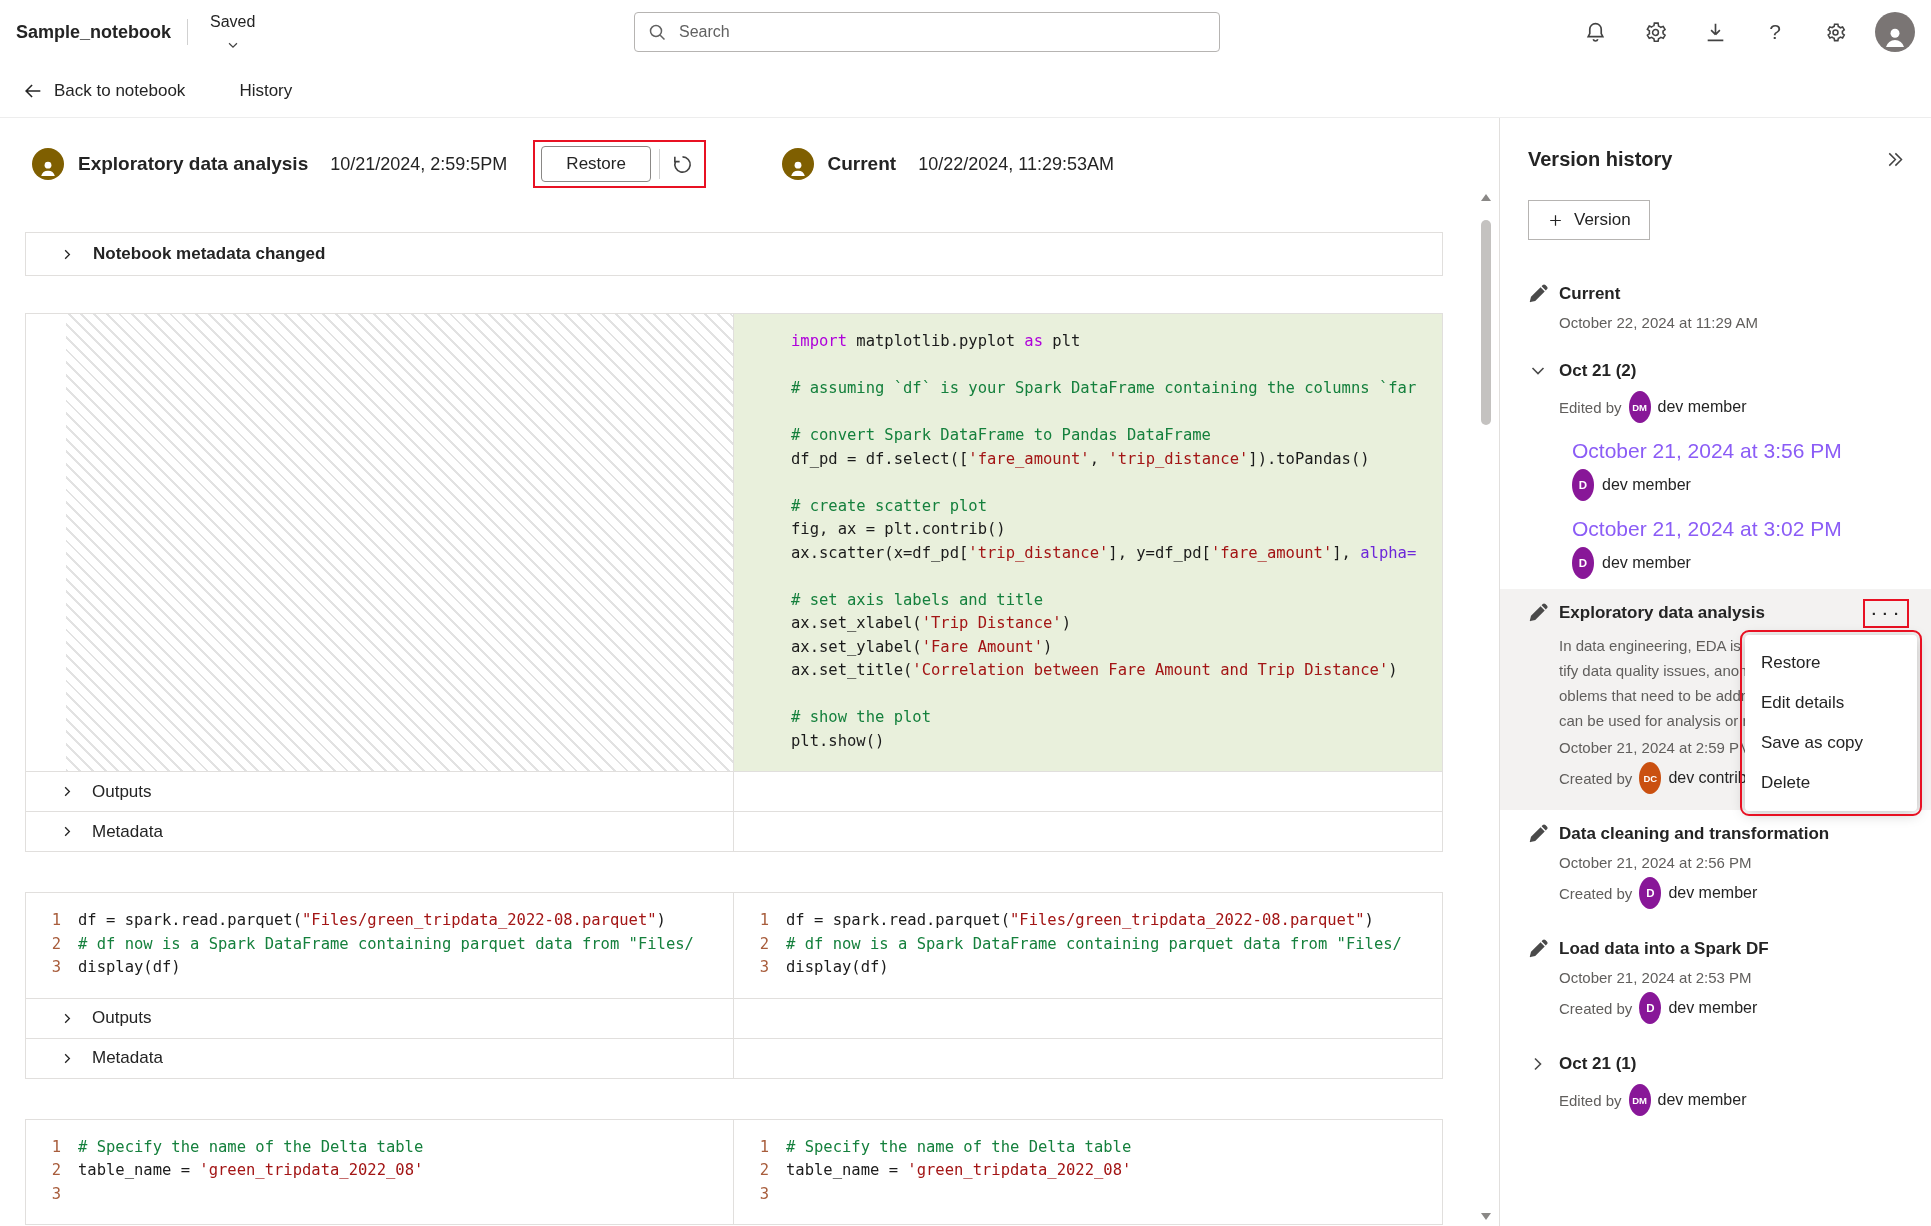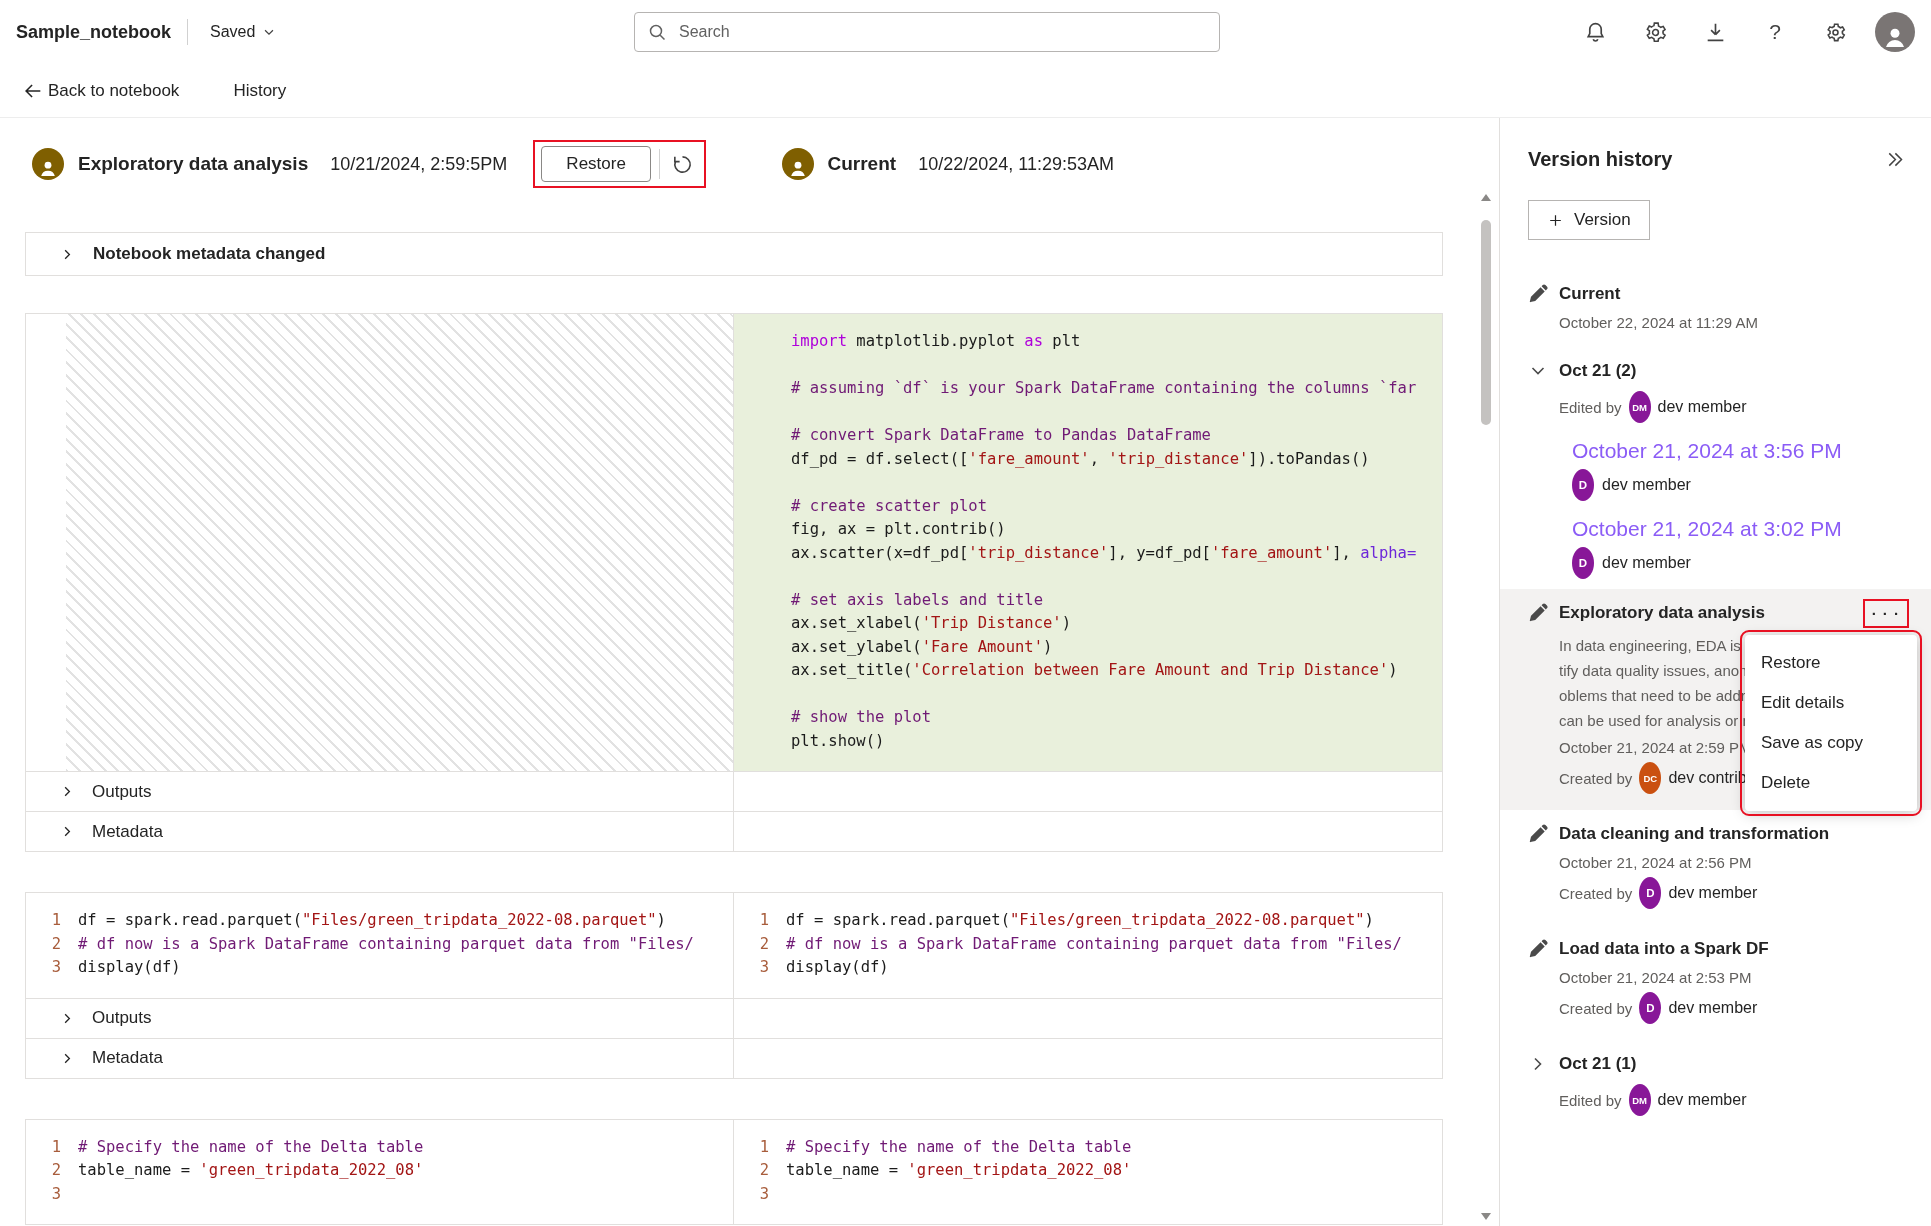--- a/index.html
+++ b/index.html
@@ -5,36 +5,36 @@
   *{box-sizing:border-box;}
   html,body{margin:0;padding:0;}
   body{width:1931px;height:1226px;overflow:hidden;background:#fff;
        font-family:"Liberation Sans",sans-serif;color:#242424;}
   button{font-family:inherit;cursor:pointer;}
 
   
   .topbar{height:64px;display:flex;align-items:center;padding:0 16px;position:relative;background:#fff;}
   .nb-title{font-size:18px;font-weight:600;white-space:nowrap;}
   .tb-sep{width:1px;height:26px;background:#d1d1d1;margin:0 16px;}
-  .saved-btn{display:flex;align-items:center;gap:7px;background:none;border:none;font-size:16px;color:#242424;padding:4px 6px;}
+  .saved-btn{display:flex;align-items:center;gap:7px;background:none;border:none;font-size:16px;color:#242424;padding:4px 6px;flex-direction:column;}
   .tb-search{position:absolute;left:634px;top:12px;width:586px;height:40px;border:1px solid #b6b4b2;border-radius:4px;display:flex;align-items:center;padding:0 12px;background:#fff;}
   .tb-search svg{width:20px;height:20px;flex:none;}
   .tb-search input{border:none;outline:none;flex:1;font-size:16px;margin-left:10px;font-family:inherit;color:#242424;background:transparent;}
   .tb-search input::placeholder{color:#616161;}
   .tb-right{margin-left:auto;display:flex;align-items:center;gap:20px;}
   .tb-icon-btn{width:40px;height:40px;display:flex;align-items:center;justify-content:center;background:none;border:none;border-radius:4px;padding:0;}
   .tb-icon-btn svg{width:25px;height:25px;}
   .help-glyph{font-size:21px;color:#424242;}
   .avatar{width:40px;height:40px;border-radius:50%;display:flex;align-items:flex-end;justify-content:center;overflow:hidden;flex:none;}
   .avatar svg{width:30px;height:30px;}
   .avatar.topbar-av{background:var(--topbar-avatar,#7A7574);}
 
   
   .subbar{height:54px;display:flex;align-items:center;padding:0 20px;border-bottom:1px solid #ededed;}
-  .back-link{display:flex;align-items:center;gap:4px;background:none;border:none;font-size:17px;color:#242424;padding:4px 2px;}
+  .back-link{display:flex;align-items:center;gap:10px;background:none;border:none;font-size:17px;color:#242424;padding:4px 2px;}
   .back-link svg{width:22px;height:22px;}
   .history-tab{margin-left:46px;font-size:17px;background:none;border:none;color:#242424;padding:4px 6px;}
 
   
   .content{display:flex;height:1108px;}
   .main{flex:1;position:relative;overflow:hidden;background:#fff;}
 
   
   .compare-header{display:flex;padding-top:22px;}
   .ch-col{width:50%;display:flex;align-items:center;padding-left:32px;min-width:0;}
@@ -60,21 +60,21 @@
   .cell-body .left{border-right:1px solid #e1dfdd;position:relative;}
   .hatch{position:absolute;left:40px;top:0;right:0;bottom:0;
          background:repeating-linear-gradient(45deg,#e2e2e2 0,#e2e2e2 2px,#ffffff 2px,#ffffff 9px);}
   .added{background:var(--diff-added,#E9F0DC);}
   .code-block{padding:16px 0 18px;font-family:"DejaVu Sans Mono","Liberation Mono",monospace;font-size:15.5px;line-height:23.5px;}
   .cl{display:flex;min-height:23.5px;white-space:pre;overflow:hidden;}
   .ln{flex:none;width:52px;text-align:right;padding-right:17px;color:var(--ln-color,#A85D3C);}
   .added .cl{padding-left:57px;}
   .ct{overflow:hidden;}
   .tk-k{color:#AF00DB;}
-  .tk-c{color:#701a75;}
+  .tk-c{color:#15803d;}
   .tk-s{color:#A31515;}
   .tk-p{color:#1b1b1b;}
   .tk-v{color:#6d28d9;}
   .sec-row{display:flex;border-top:1px solid #e1dfdd;height:40px;}
   .secl{display:flex;align-items:center;gap:17px;padding-left:34px;border-right:1px solid #e1dfdd;}
   .secl svg{width:15px;height:15px;flex:none;}
   .sec-label{font-size:17px;}
 
   
   .vscroll{position:absolute;top:76px;bottom:6px;right:5px;width:16px;}

